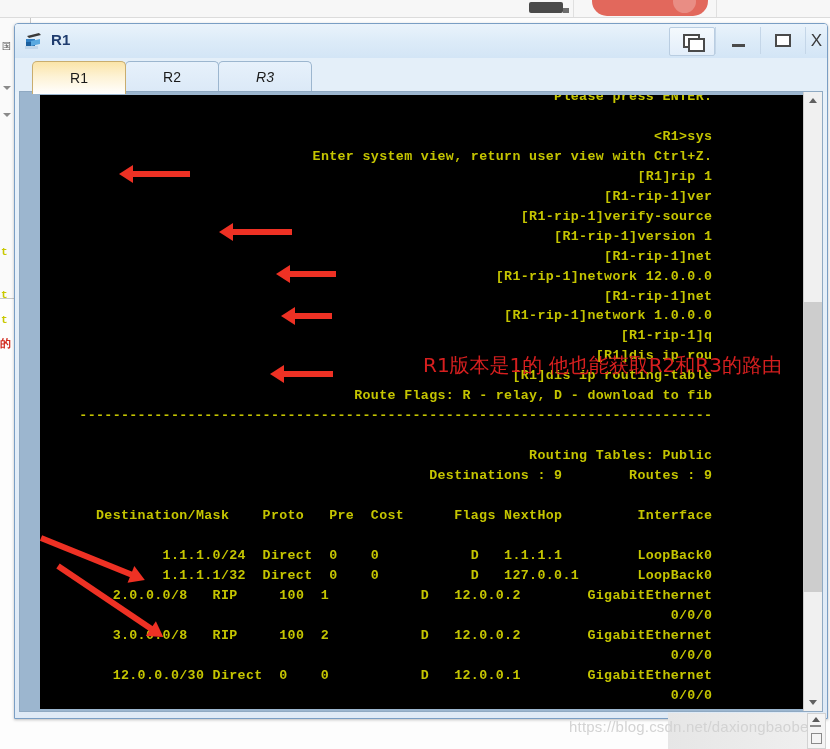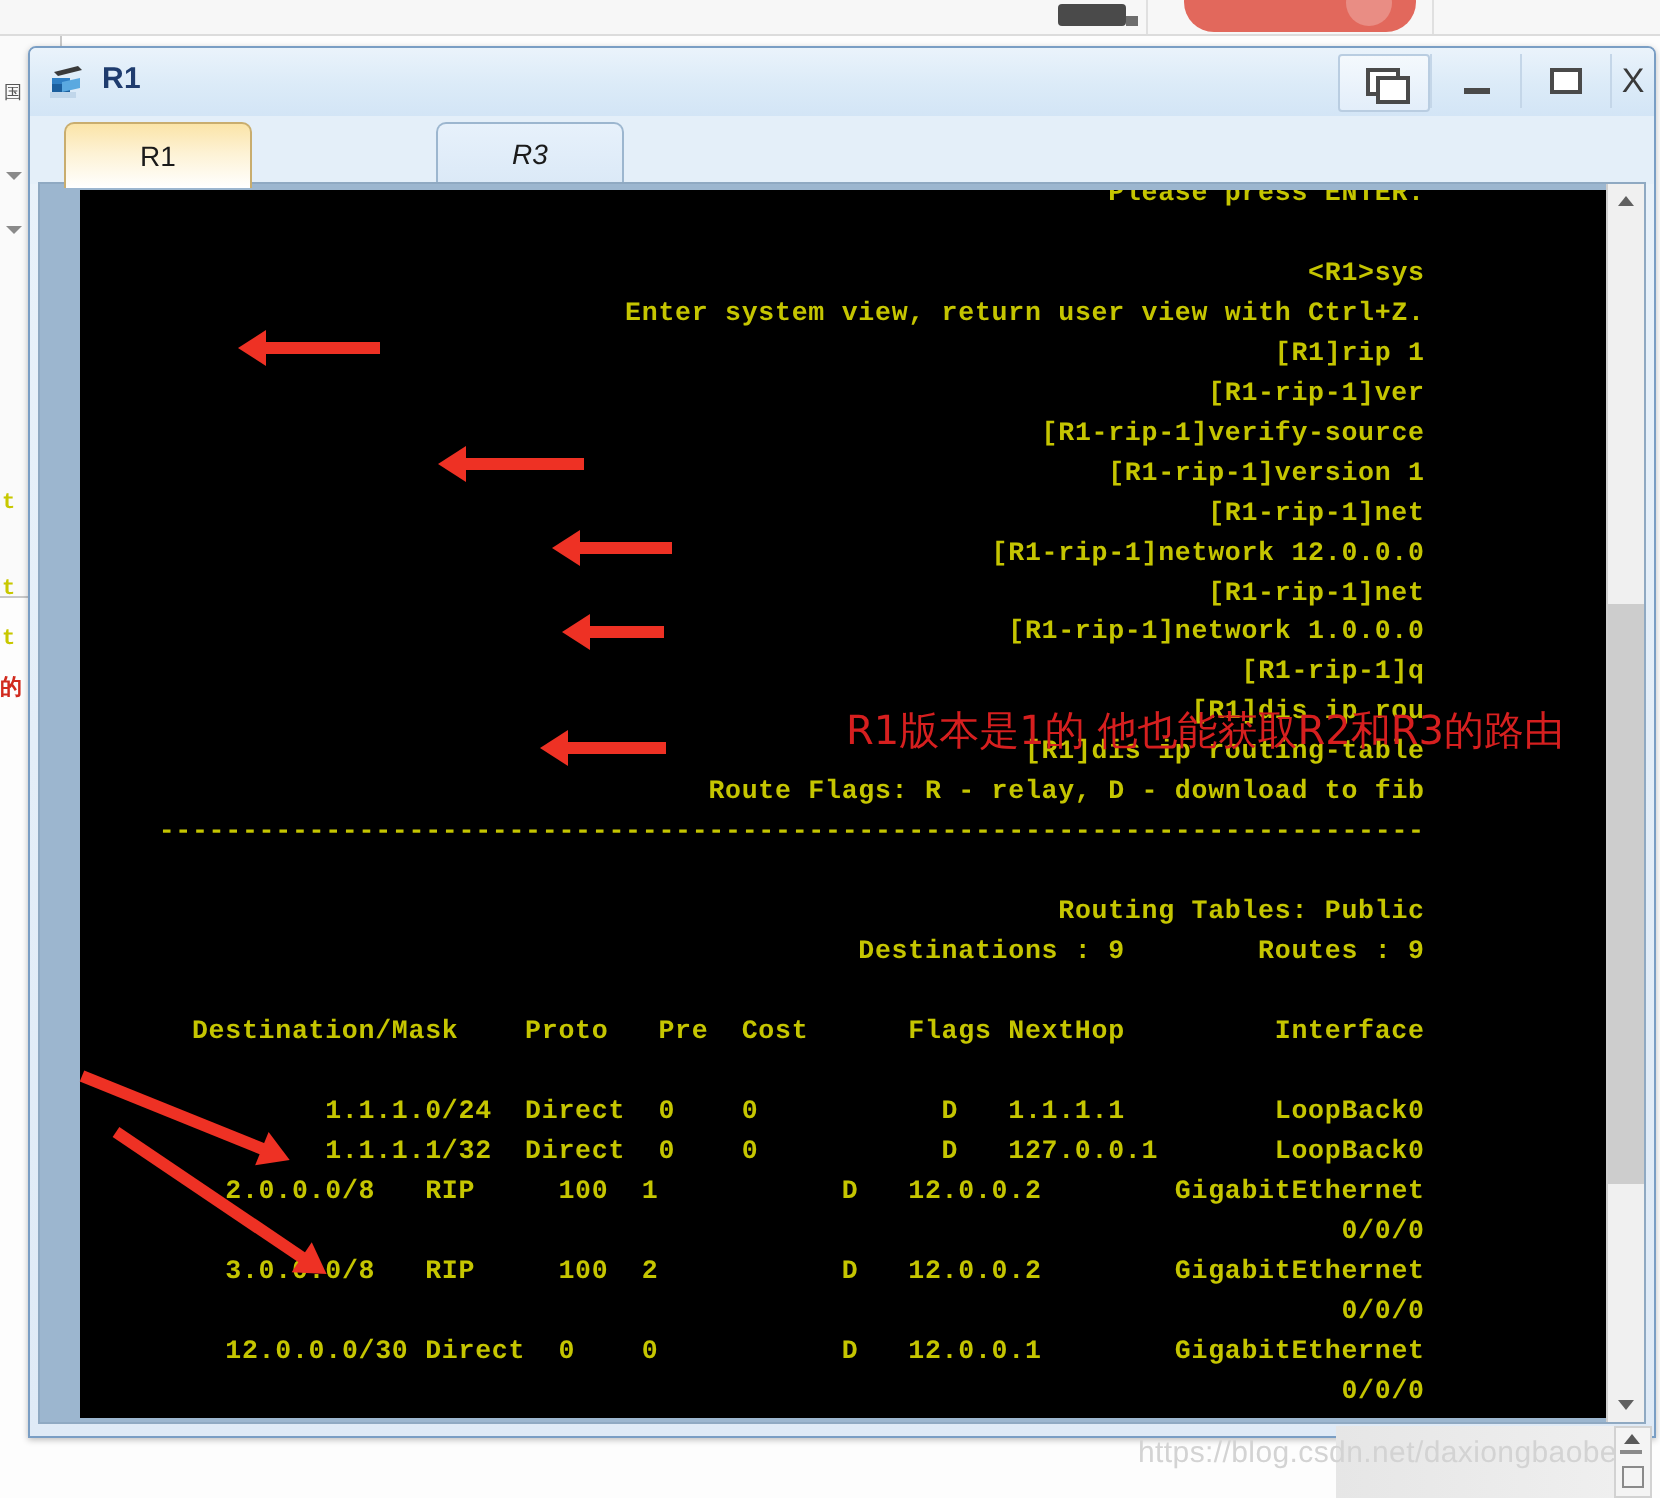--- a/index.html
+++ b/index.html
@@ -396,20 +396,23 @@
         </span>
       </div>
       <div class="win-btn" id="btn-close">
         <span class="glyph-close">X</span>
       </div>
     </div>
 
     <div id="tab-strip">
       <div class="tab active" id="tab-r1">
         <span>R1</span>
+      </div>
+      <div class="tab inactive" id="tab-r2">
+        <span>R2</span>
       </div>
       <div class="tab inactive" id="tab-r3">
         <span>R3</span>
       </div>
     </div>
 
     <div id="terminal-frame">
       <div id="terminal">
         <pre id="term-text">Please press ENTER.
 

